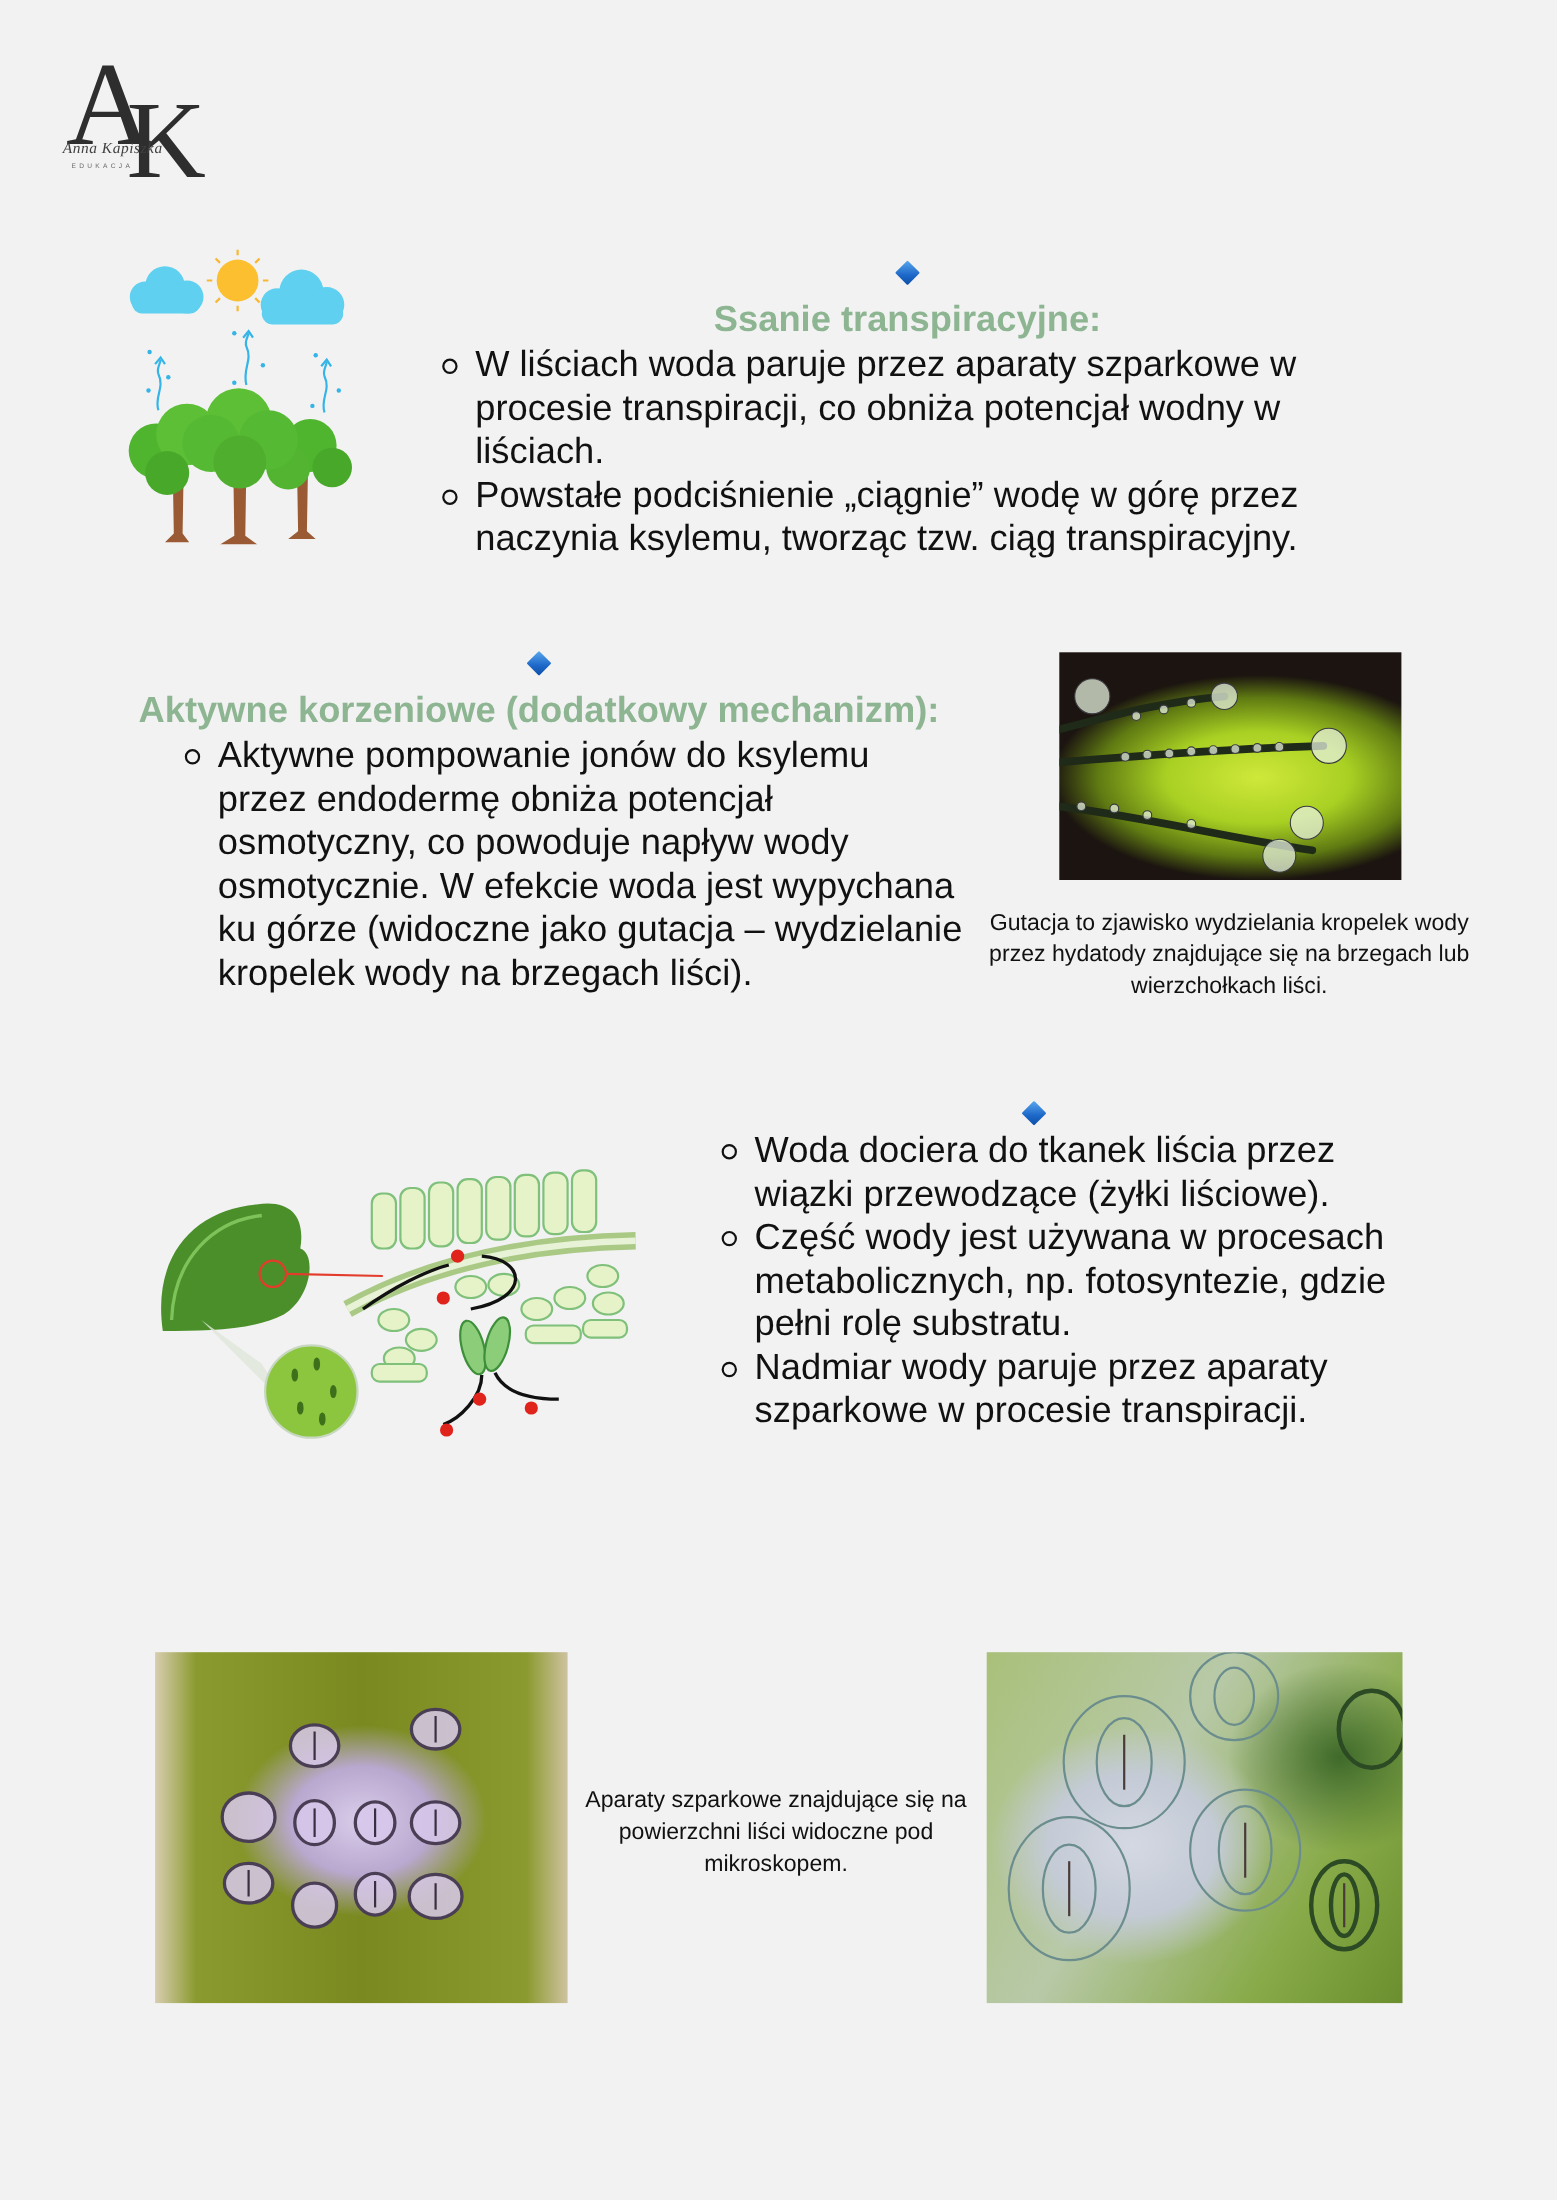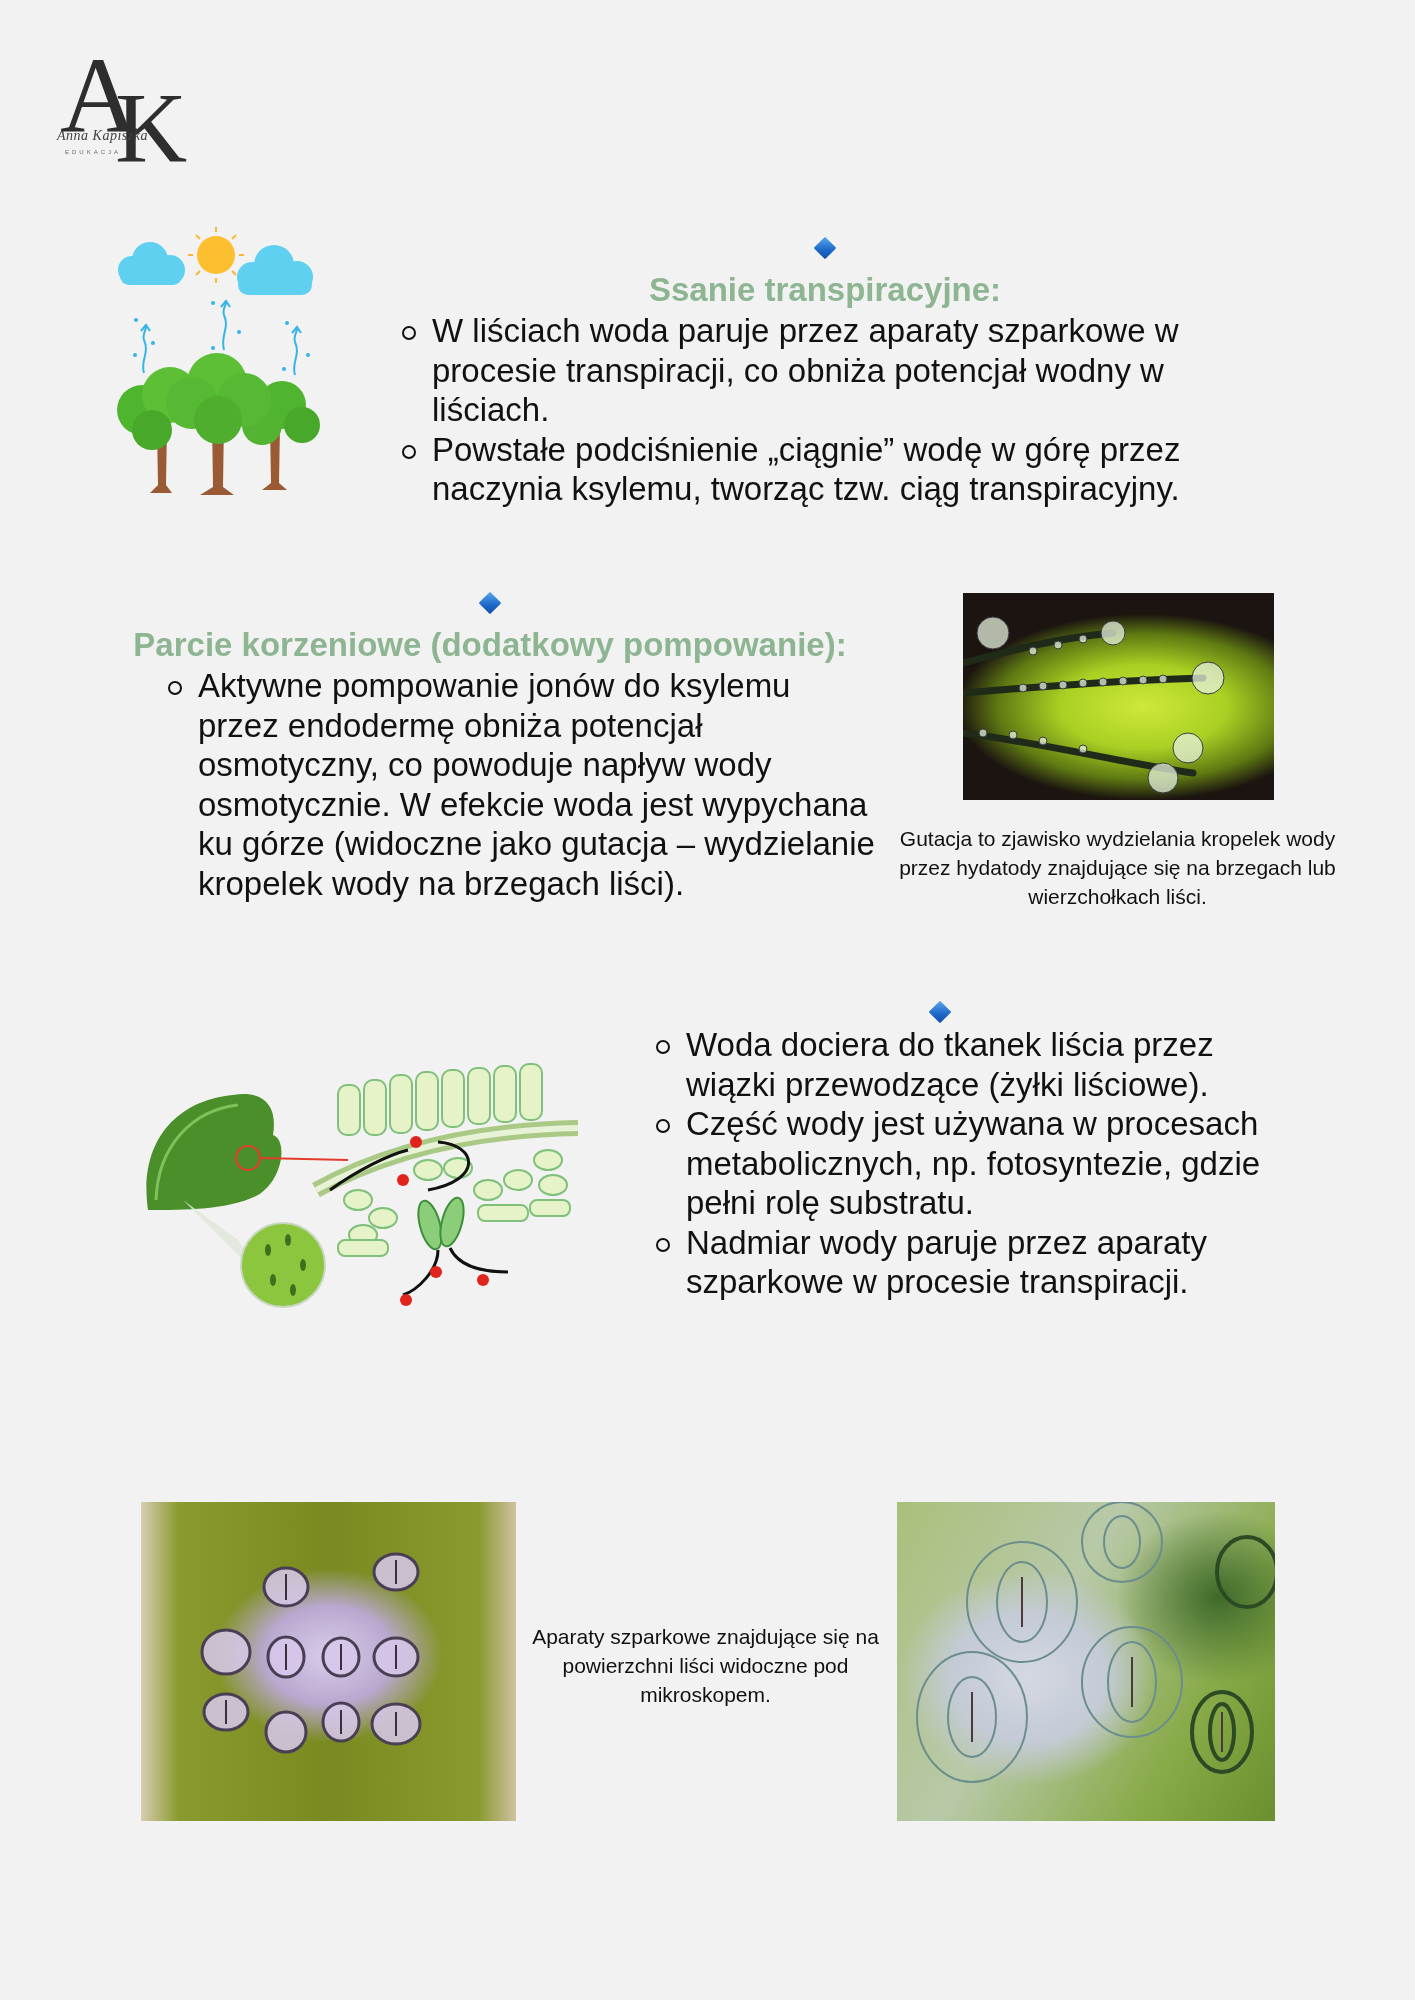--- a/index.html
+++ b/index.html
@@ -123,21 +123,21 @@
   </div>
   <ul class="bul" style="margin-left:82px;width:830px;margin-top:2px;">
     <li>W liściach woda paruje przez aparaty szparkowe w procesie transpiracji, co obniża potencjał wodny w liściach.</li>
     <li>Powstałe podciśnienie „ciągnie” wodę w górę przez naczynia ksylemu, tworząc tzw. ciąg transpiracyjny.</li>
   </ul>
 </div>
 
 <div class="abs" style="left:100px;top:592px;width:780px;">
   <div class="heading">
     <span class="diamond"></span>
-    <span>Parcie korzeniowe (dodatkowy pompowanie):</span>
+    <span>Aktywne korzeniowe (dodatkowy mechanizm):</span>
   </div>
   <ul class="bul" style="margin-left:98px;width:680px;margin-top:2px;">
     <li>Aktywne pompowanie jonów do ksylemu przez endodermę obniża potencjał osmotyczny, co powoduje napływ wody osmotycznie. W efekcie woda jest wypychana ku górze (widoczne jako gutacja – wydzielanie kropelek wody na brzegach liści).</li>
   </ul>
 </div>
 
 <div class="abs img-box photo-gut">
   <svg width="311" height="207" viewBox="0 0 311 207">
     <g stroke="#1f2a18" stroke-width="7" fill="none" stroke-linecap="round">
       <path d="M0 100 C60 95 140 88 240 85"></path>

